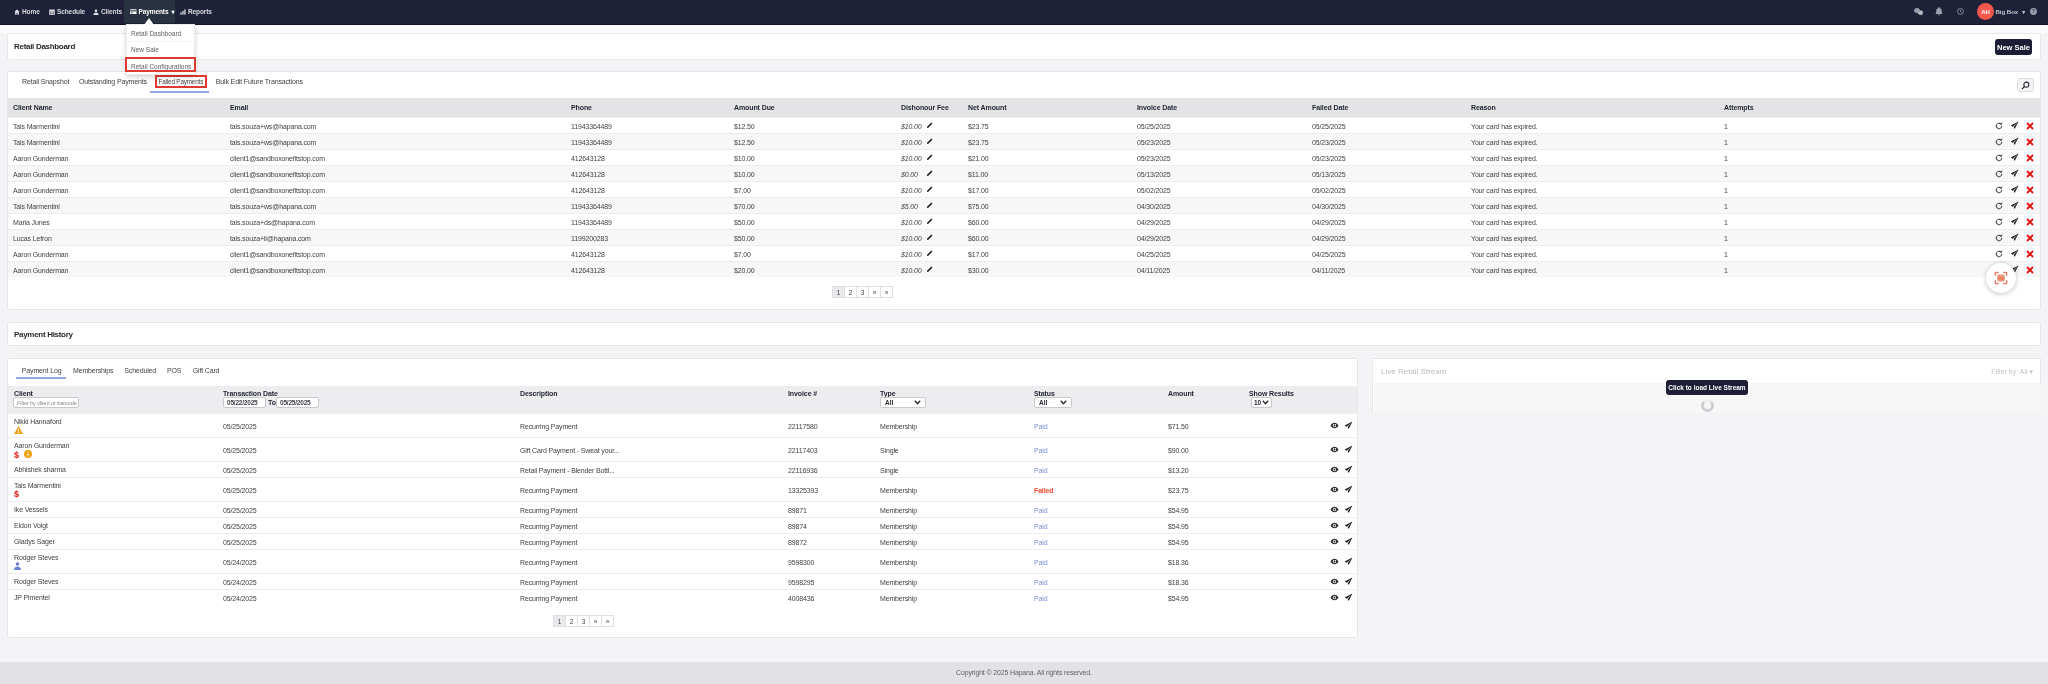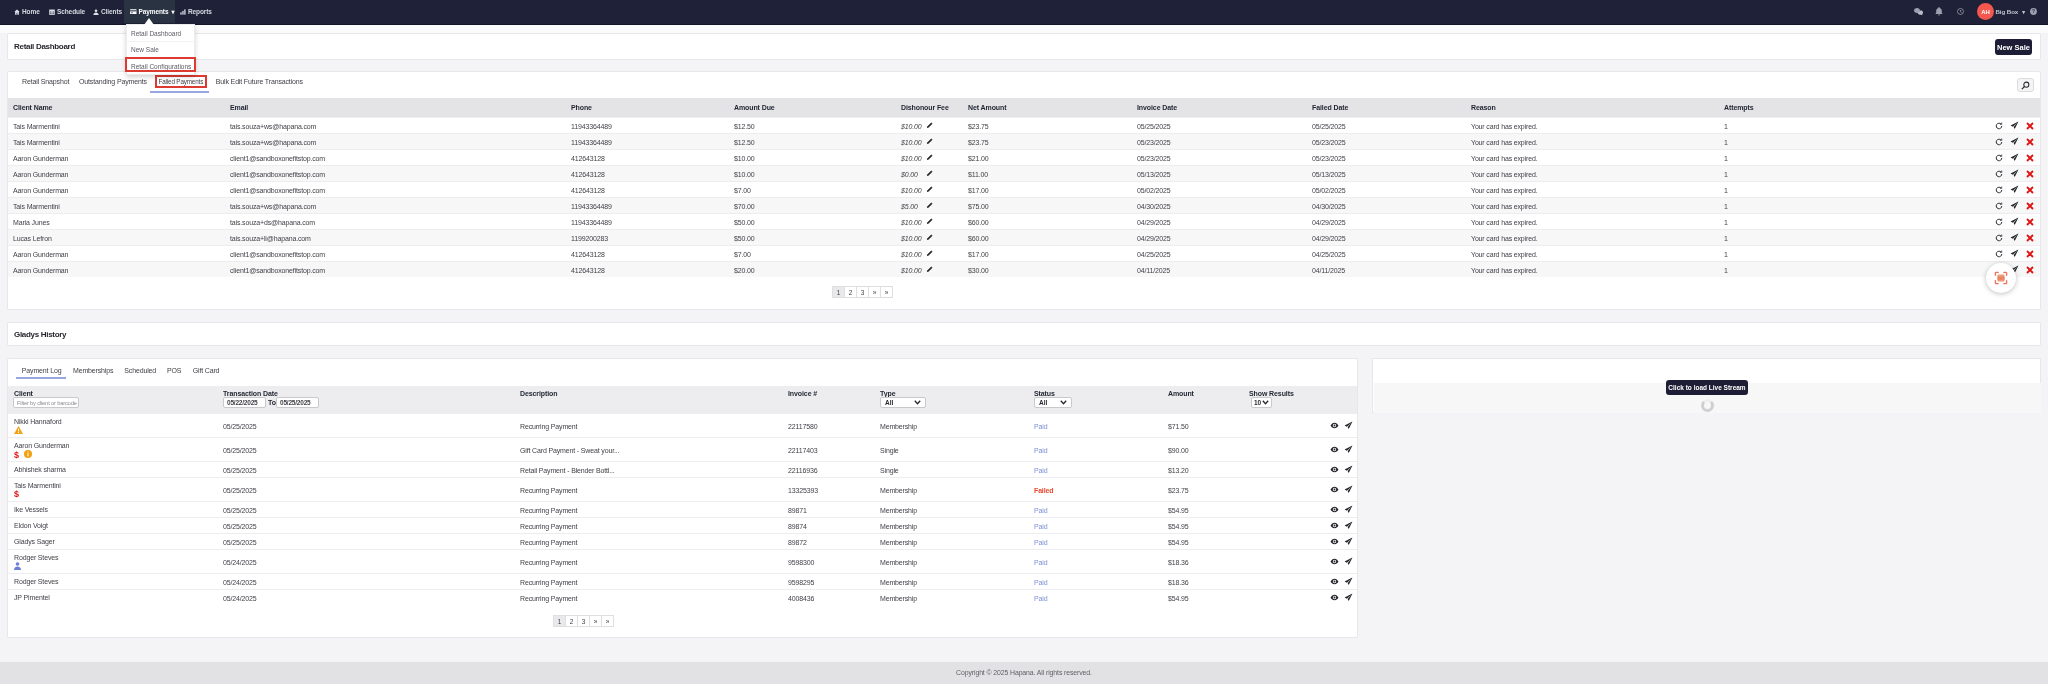--- a/index.html
+++ b/index.html
@@ -474,21 +474,21 @@
 
 <div id="scanfab">
     <svg width="14" height="14" viewBox="0 0 20 20">
       <path d="M2 6V3a1 1 0 0 1 1-1h3M14 2h3a1 1 0 0 1 1 1v3M18 14v3a1 1 0 0 1-1 1h-3M6 18H3a1 1 0 0 1-1-1v-3" stroke="#f0745c" stroke-width="2" fill="none" stroke-linecap="round"></path>
       <rect x="5" y="5" width="10" height="10" rx="1.5" fill="#f09a7d"></rect>
       <rect x="5" y="8" width="10" height="4.5" fill="#e8845f"></rect>
     </svg>
   </div>
 
 <div class="card" id="phcard">
-    <h2>Gladys History</h2>
+    <h2>Payment History</h2>
   </div>
 
 <div class="card" id="plcard">
   <span class="ptab" style="left:13.8px;">Payment Log</span>
   <span class="ptab" style="left:65px;">Memberships</span>
   <span class="ptab" style="left:116.3px;">Scheduled</span>
   <span class="ptab" style="left:159px;">POS</span>
   <span class="ptab" style="left:184.7px;">Gift Card</span>
   <div id="pl-line"></div>
   <div id="plfilter">
@@ -723,20 +723,24 @@
   <div class="pager" style="left:546px; top:256px;">
     <div class="on">1</div>
       <div>2</div>
       <div>3</div>
       <div>»</div>
       <div>»</div>
   </div>
 </div>
 
 <div id="lscard">
+  <div id="lshead">
+      <span class="t">Live Retail Stream</span>
+      <span class="f">Filter by: All ▾</span>
+    </div>
   <div id="lsbody"></div>
 </div>
 <div id="lstip">Click to load Live Stream</div>
 <div id="lsspin"></div>
 
 <div id="footer">
     <div>Copyright © 2025 Hapana. All rights reserved.</div>
   </div>
 
 <div id="dropdown">

